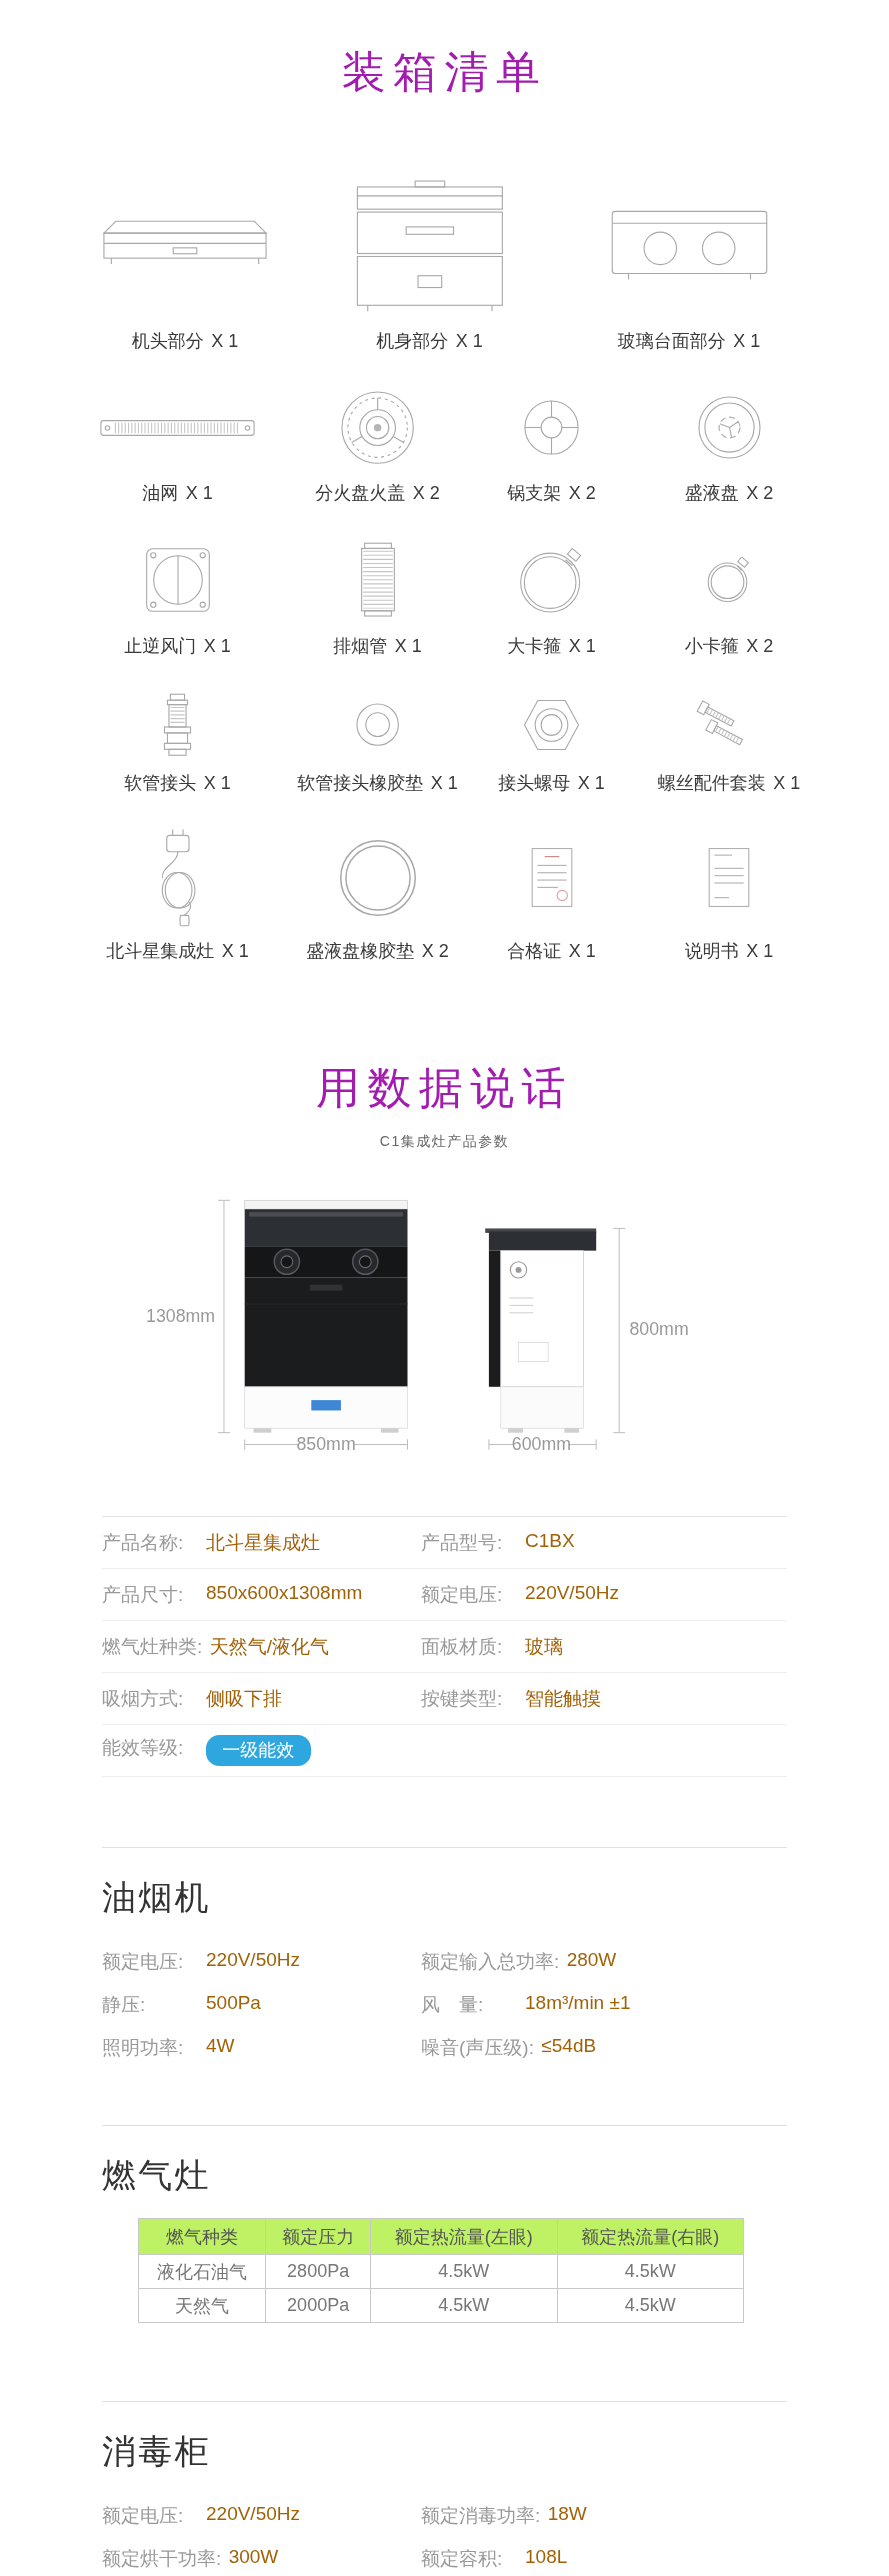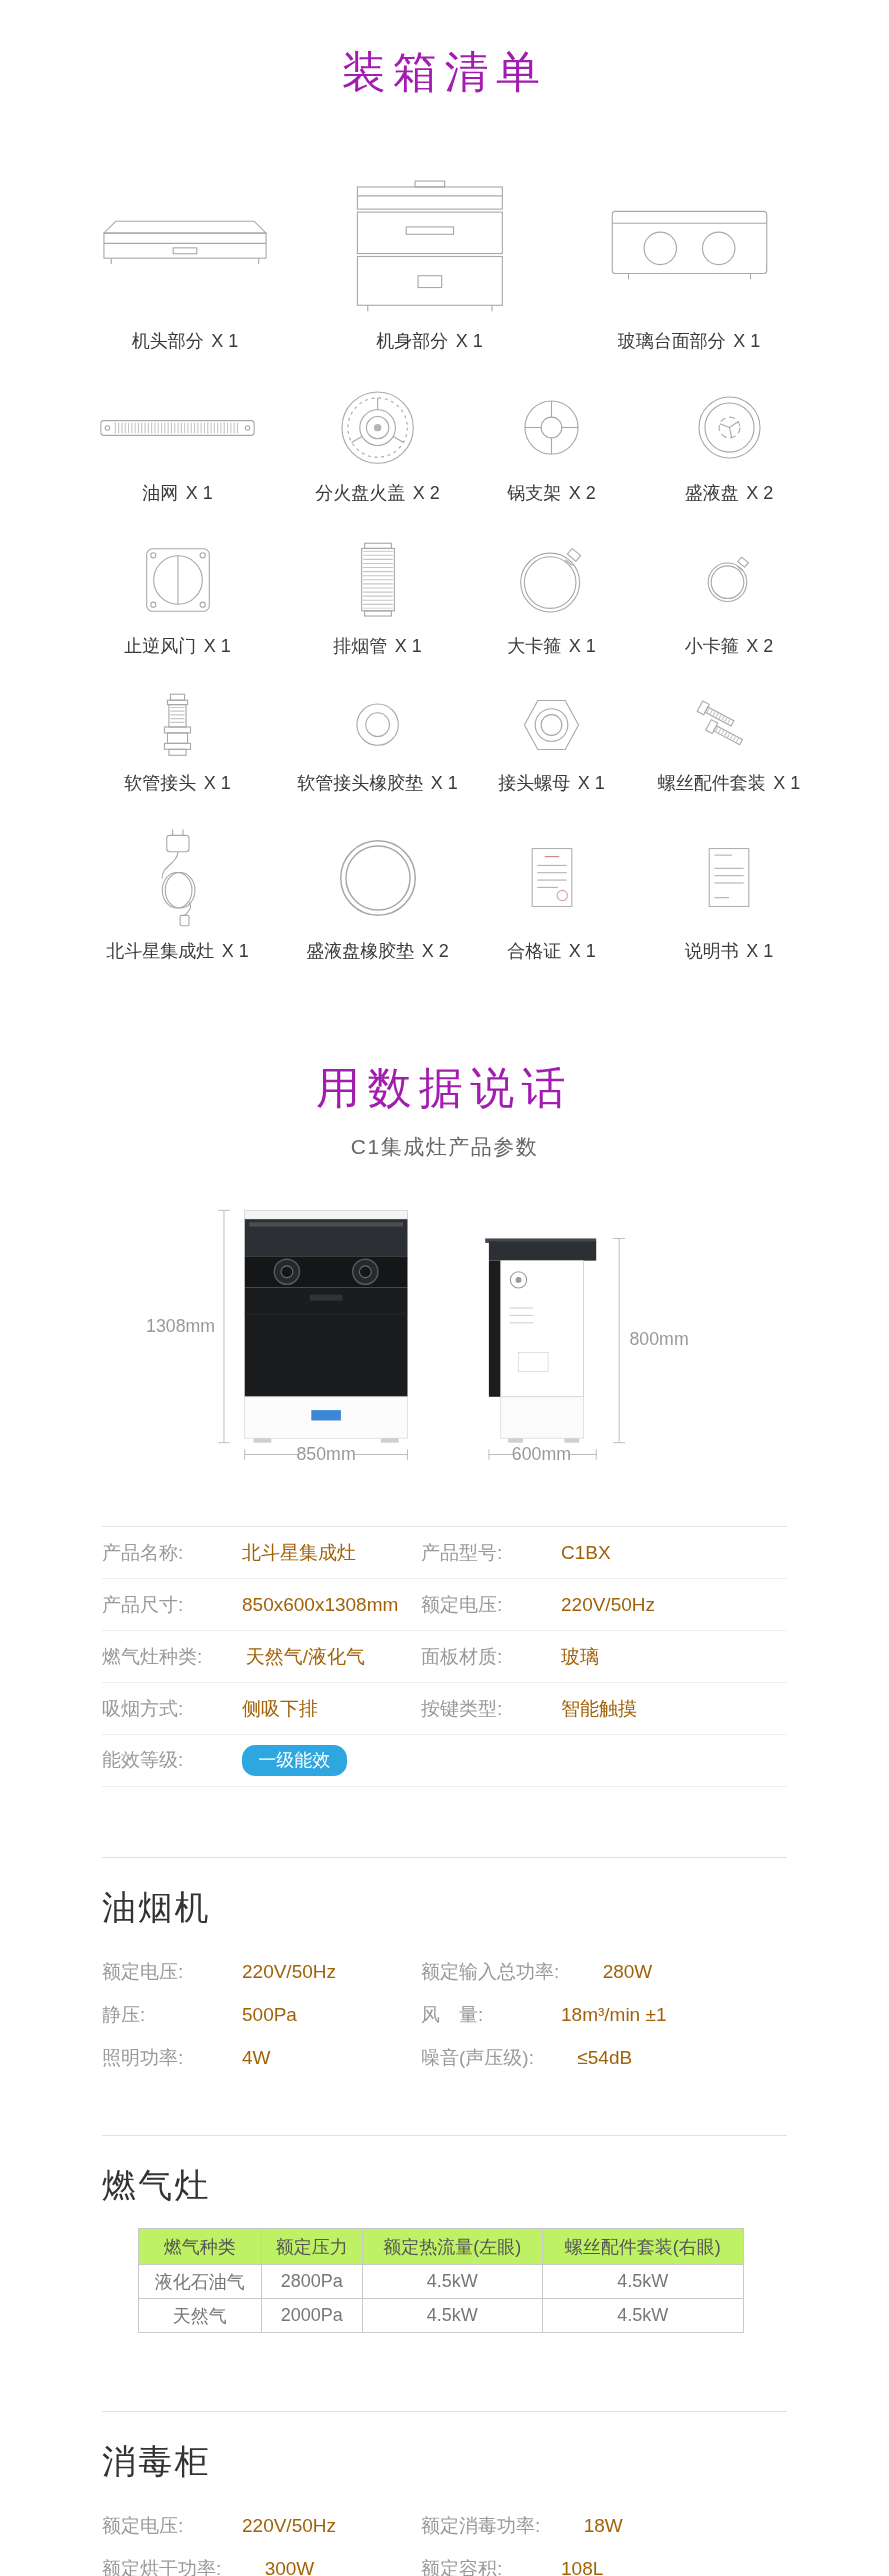--- a/index.html
+++ b/index.html
@@ -15,26 +15,26 @@
   .cell { display:flex; flex-direction:column; align-items:center; }
   .icon-box { display:flex; align-items:center; justify-content:center; }
   .grid3 .icon-box { height:148px; }
   .r2 .icon-box { height:89px; }
   .r3 .icon-box { height:90px; }
   .r4 .icon-box { height:74px; }
   .r5 .icon-box { height:105px; }
   .cap { margin-top:9px; font-size:18px; color:#3a3a3a; white-space:nowrap; }
   .cap .q { margin-left:7.4px; }
   #data-title { margin-top:96px; }
-  .subtitle { text-align:center; font-size:21px; color:#666; margin-top:15px; letter-spacing:1.5px; }
+  .subtitle { text-align:center; font-size:14px; color:#666; margin-top:15px; letter-spacing:1.5px; }
   .diagram { margin-top:36px; height:296px; }
   .content { margin:0 102px; }
   .spec-table { border-top:0.7px solid #e3e3e3; margin-top:33px; }
   .spec-row { display:flex; align-items:center; height:52px; border-bottom:0.7px solid #ededed; font-size:19px; }
-  .pair { display:flex; align-items:center;gap:36px; }
+  .pair { display:flex; align-items:flex-start; }
   .pair.l { width:319px; }
   .lbl { color:#999; min-width:104px; padding-right:7.4px; }
   .val { color:#a16207; }
   .badge { display:inline-block; background:#2EA7E0; color:#fff; font-size:18px; padding:3.7px 16.3px; border-radius:13.3px; line-height:1.3; }
   .sec { border-top:0.7px solid #e0e0e0; }
   .sec-hood { margin-top:70px; }
   .sec-stove { margin-top:56px; }
   .sec-ster { margin-top:78px; }
   .sec h2 { font-size:34px; color:#333; font-weight:500; margin:27px 0 0; letter-spacing:2.2px; }
   .sec .rows { margin-top:19px; }
@@ -493,21 +493,21 @@
 </div>
 
 <div class="content sec sec-stove">
   <h2>燃气灶</h2>
   <table class="spec-tbl">
     <thead>
       <tr>
         <th>燃气种类</th>
         <th>额定压力</th>
         <th>额定热流量(左眼)</th>
-        <th>螺丝配件套装(右眼)</th>
+        <th>额定热流量(右眼)</th>
       </tr>
     </thead>
     <tbody>
       <tr>
         <td>液化石油气</td>
         <td>2800Pa</td>
         <td>4.5kW</td>
         <td>4.5kW</td>
       </tr>
       <tr>

